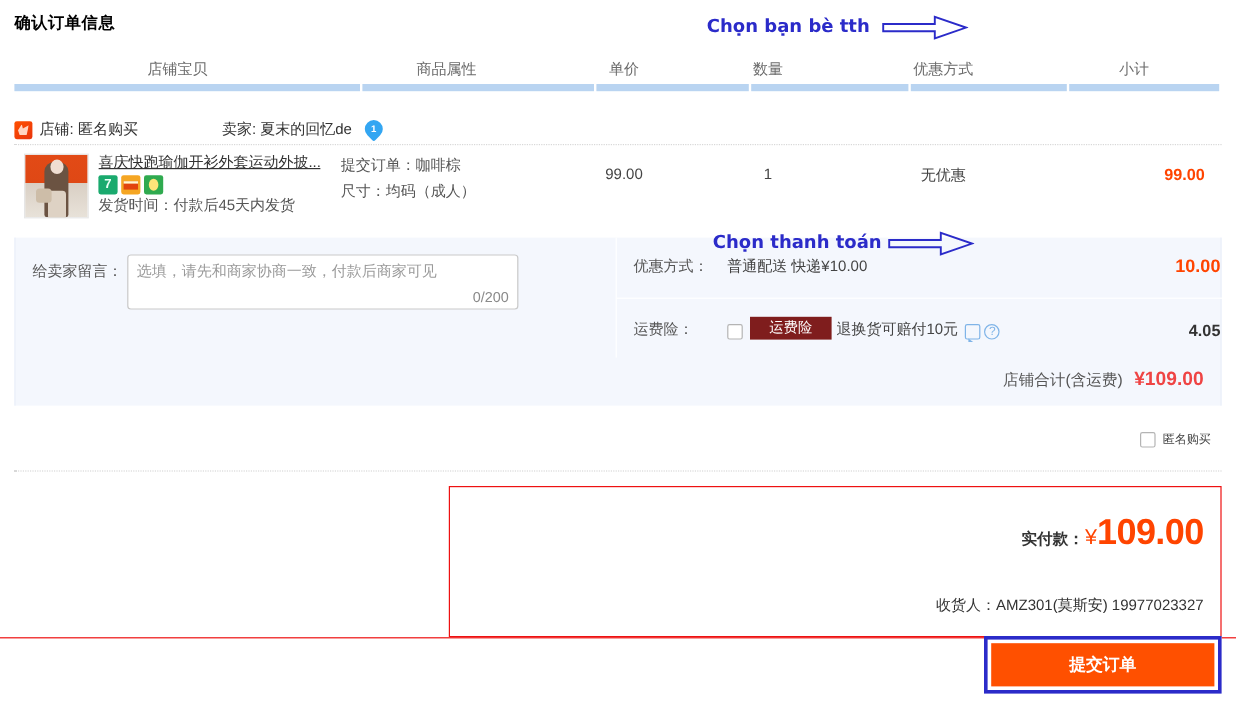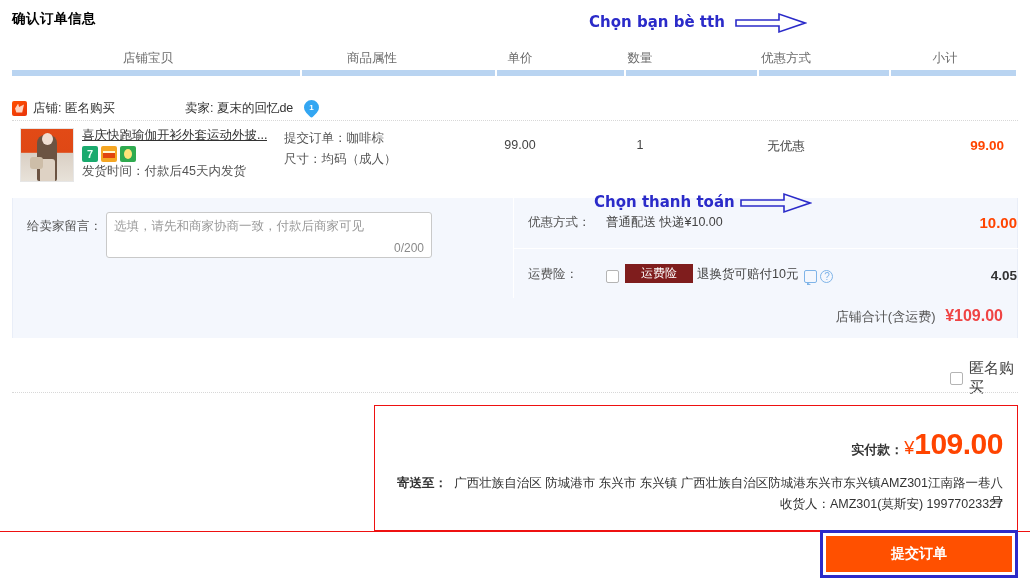--- a/index.html
+++ b/index.html
@@ -417,21 +417,21 @@
     justify-content: center;
     gap: 5px;
     font-size: 12.5px;
     color: #444;
   }
   .anon {
     position: absolute;
     left: 938px; top: 14px;
     display: flex;
     align-items: center;
-    font-size: 15px;
+    font-size: 10px;
     color: #444;
   }
   .friend-rule {
     position: absolute;
     left: 12px; top: 392px;
     width: 1006px;
     border-top: 1px dotted #d8d8d8;
   }
 
   
@@ -616,24 +616,20 @@
 <svg class="arrow arrow-1" viewBox="0 0 72 22">
   <path d="M1 8 L44 8 L44 2 L70 11 L44 20 L44 14 L1 14 Z" fill="none" stroke="#2b2bc9" stroke-width="1.6"></path>
 </svg>
 
 <div class="red-box">
   <div class="pay-line">
     <span class="pay-label">实付款：</span>
     <span class="pay-yen">¥</span>
     <span class="pay-amt">109.00</span>
   </div>
-  <div class="addr-line">
-    <span class="addr-label">寄送至：</span>
-    <span>广西壮族自治区 防城港市 东兴市 东兴镇 广西壮族自治区防城港东兴市东兴镇AMZ301江南路一巷八号</span>
-  </div>
   <div class="recv-line">收货人：AMZ301(莫斯安) 19977023327</div>
 </div>
 <div class="red-bottom-rule"></div>
 
 <div class="anno-text anno-2">Chọn thanh toán</div>
 <svg class="arrow arrow-2" viewBox="0 0 72 22">
   <path d="M1 8 L44 8 L44 2 L70 11 L44 20 L44 14 L1 14 Z" fill="none" stroke="#2b2bc9" stroke-width="1.6"></path>
 </svg>
 
 <div class="submit-wrap">

